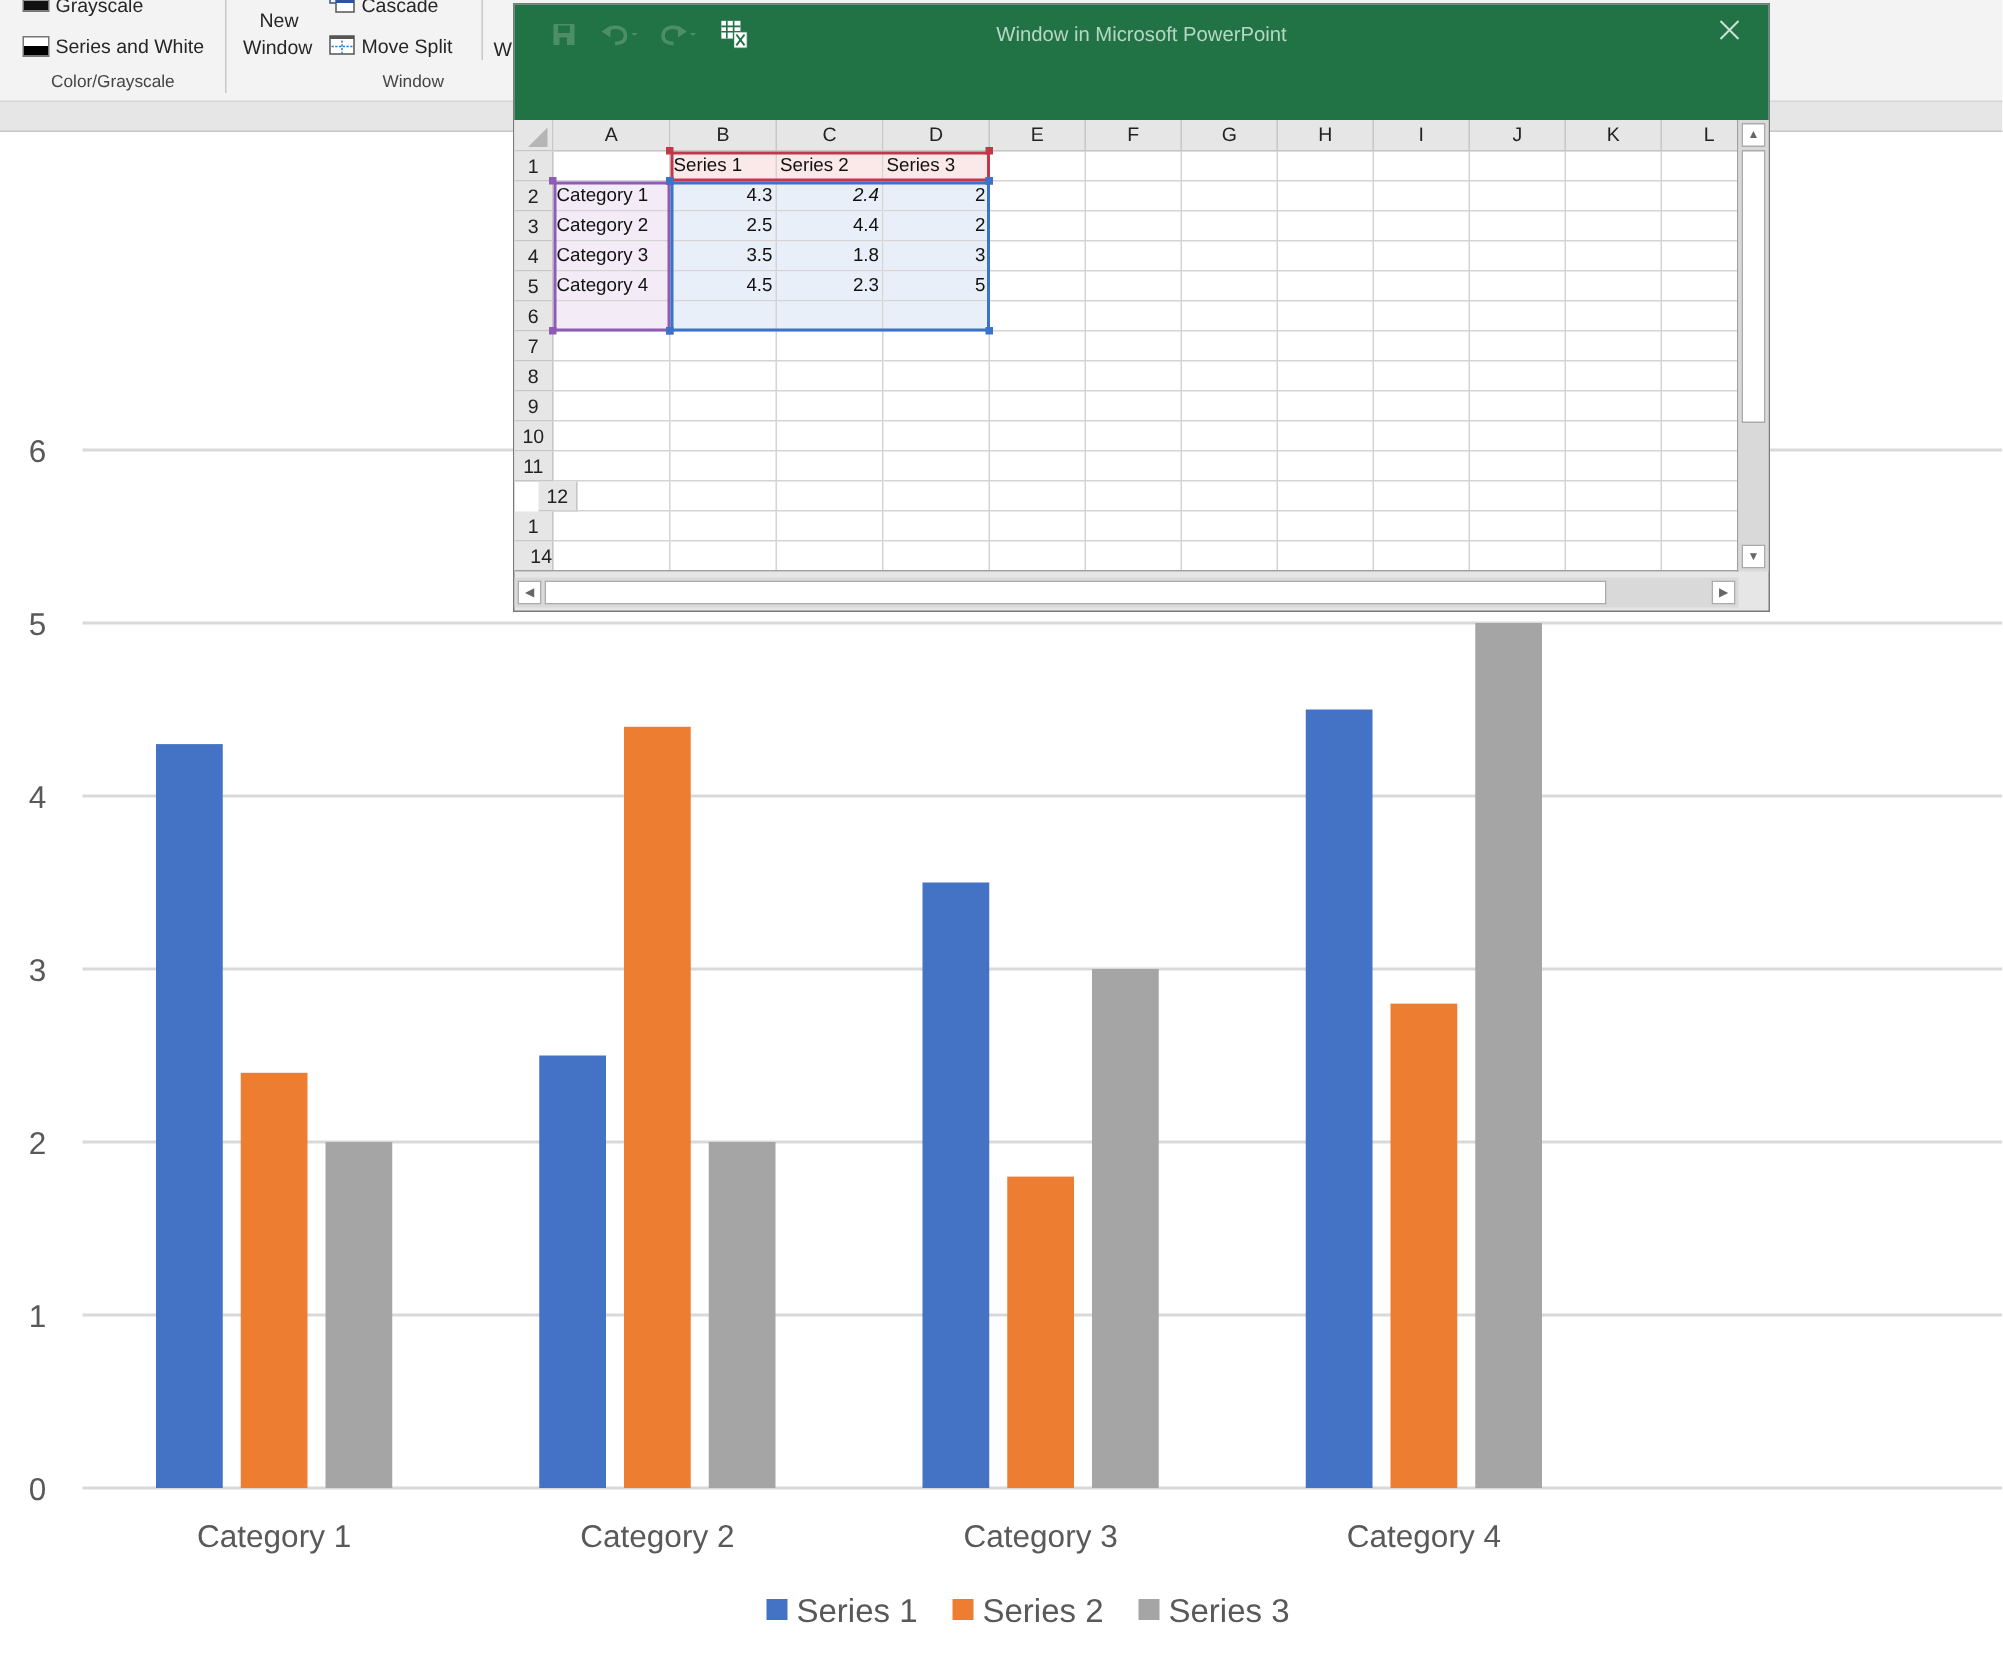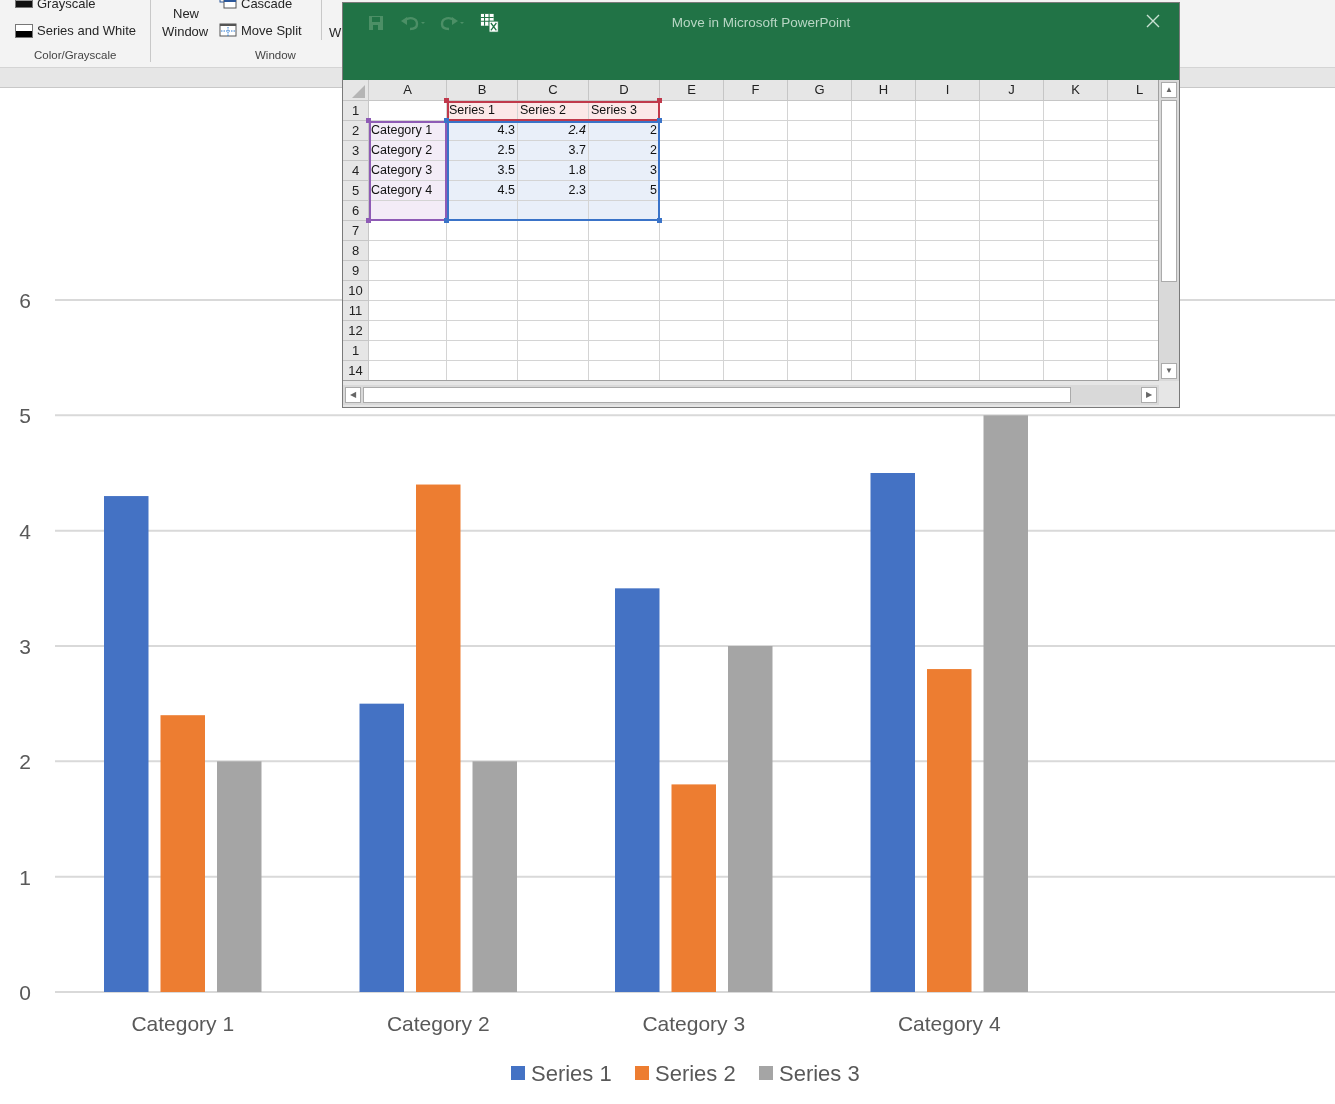--- a/index.html
+++ b/index.html
@@ -159,21 +159,21 @@
         <path d="M17 7 C 12 2, 4 4, 4 10 C 4 14, 8 15, 11 15" fill="none" stroke="#4c8f66" stroke-width="2.4"></path>
         <path d="M20 7 L14 3 L14 11 Z" fill="#4c8f66"></path>
         <path d="M22 8 L26 8 L24 10 Z" fill="#4c8f66"></path>
       </svg>
       <svg class="qa-icon" style="left:136px; width:22px;" viewBox="0 0 22 22">
         <rect x="1" y="1" width="14" height="13" fill="#fff"></rect>
         <path d="M1 5 H15 M1 9 H15 M5 1 V14 M10 1 V14" stroke="#217346" stroke-width="1.2"></path>
         <rect x="10" y="9" width="10" height="12" fill="#fff" stroke="#217346" stroke-width="0.8"></rect>
         <path d="M12 11 L18 19 M18 11 L12 19" stroke="#217346" stroke-width="1.4"></path>
       </svg>
-      <div class="dlg-title-text">Move in Microsoft PowerPoint</div>
+      <div class="dlg-title-text">Window in Microsoft PowerPoint</div>
       <div class="dlg-close">
         <svg width="14" height="14" viewBox="0 0 14 14">
           <path d="M1 1 L13 13 M13 1 L1 13" stroke="#c9e2d3" stroke-width="1.4"></path>
         </svg>
       </div>
     </div>
 
     <div class="sheet" id="sheet">
         <div class="corner"><svg width="26" height="21">
             <path d="M22 5 L22 18 L9 18 Z" fill="#b5b5b5"></path>
@@ -212,21 +212,21 @@
         <div class="cell" style="left: 381px; top: 41px; width: 64px;"></div>
         <div class="cell" style="left: 445px; top: 41px; width: 64px;"></div>
         <div class="cell" style="left: 509px; top: 41px; width: 64px;"></div>
         <div class="cell" style="left: 573px; top: 41px; width: 64px;"></div>
         <div class="cell" style="left: 637px; top: 41px; width: 64px;"></div>
         <div class="cell" style="left: 701px; top: 41px; width: 64px;"></div>
         <div class="cell" style="left: 765px; top: 41px; width: 64px;"></div>
         <div class="row-hdr" style="top: 61px;">3</div>
         <div class="cell cat-sel" style="left: 26px; top: 61px; width: 78px;">Category 2</div>
         <div class="cell num val-sel" style="left: 104px; top: 61px; width: 71px;">2.5</div>
-        <div class="cell num val-sel" style="left: 175px; top: 61px; width: 71px;">3.7</div>
+        <div class="cell num val-sel" style="left: 175px; top: 61px; width: 71px;">4.4</div>
         <div class="cell num val-sel" style="left: 246px; top: 61px; width: 71px;">2</div>
         <div class="cell" style="left: 317px; top: 61px; width: 64px;"></div>
         <div class="cell" style="left: 381px; top: 61px; width: 64px;"></div>
         <div class="cell" style="left: 445px; top: 61px; width: 64px;"></div>
         <div class="cell" style="left: 509px; top: 61px; width: 64px;"></div>
         <div class="cell" style="left: 573px; top: 61px; width: 64px;"></div>
         <div class="cell" style="left: 637px; top: 61px; width: 64px;"></div>
         <div class="cell" style="left: 701px; top: 61px; width: 64px;"></div>
         <div class="cell" style="left: 765px; top: 61px; width: 64px;"></div>
         <div class="row-hdr" style="top: 81px;">4</div>
@@ -326,21 +326,21 @@
         <div class="cell" style="left: 175px; top: 221px; width: 71px;"></div>
         <div class="cell" style="left: 246px; top: 221px; width: 71px;"></div>
         <div class="cell" style="left: 317px; top: 221px; width: 64px;"></div>
         <div class="cell" style="left: 381px; top: 221px; width: 64px;"></div>
         <div class="cell" style="left: 445px; top: 221px; width: 64px;"></div>
         <div class="cell" style="left: 509px; top: 221px; width: 64px;"></div>
         <div class="cell" style="left: 573px; top: 221px; width: 64px;"></div>
         <div class="cell" style="left: 637px; top: 221px; width: 64px;"></div>
         <div class="cell" style="left: 701px; top: 221px; width: 64px;"></div>
         <div class="cell" style="left: 765px; top: 221px; width: 64px;"></div>
-        <div class="row-hdr" style="top: 241px;">12</div>
+        <div class="row-hdr" style="top: 241px; margin-left: 16px;">12</div>
         <div class="cell" style="left: 26px; top: 241px; width: 78px;"></div>
         <div class="cell" style="left: 104px; top: 241px; width: 71px;"></div>
         <div class="cell" style="left: 175px; top: 241px; width: 71px;"></div>
         <div class="cell" style="left: 246px; top: 241px; width: 71px;"></div>
         <div class="cell" style="left: 317px; top: 241px; width: 64px;"></div>
         <div class="cell" style="left: 381px; top: 241px; width: 64px;"></div>
         <div class="cell" style="left: 445px; top: 241px; width: 64px;"></div>
         <div class="cell" style="left: 509px; top: 241px; width: 64px;"></div>
         <div class="cell" style="left: 573px; top: 241px; width: 64px;"></div>
         <div class="cell" style="left: 637px; top: 241px; width: 64px;"></div>
@@ -352,21 +352,21 @@
         <div class="cell" style="left: 175px; top: 261px; width: 71px;"></div>
         <div class="cell" style="left: 246px; top: 261px; width: 71px;"></div>
         <div class="cell" style="left: 317px; top: 261px; width: 64px;"></div>
         <div class="cell" style="left: 381px; top: 261px; width: 64px;"></div>
         <div class="cell" style="left: 445px; top: 261px; width: 64px;"></div>
         <div class="cell" style="left: 509px; top: 261px; width: 64px;"></div>
         <div class="cell" style="left: 573px; top: 261px; width: 64px;"></div>
         <div class="cell" style="left: 637px; top: 261px; width: 64px;"></div>
         <div class="cell" style="left: 701px; top: 261px; width: 64px;"></div>
         <div class="cell" style="left: 765px; top: 261px; width: 64px;"></div>
-        <div class="row-hdr" style="top: 281px;">14</div>
+        <div class="row-hdr" style="top: 281px; text-align: right;">14</div>
         <div class="cell" style="left: 26px; top: 281px; width: 78px;"></div>
         <div class="cell" style="left: 104px; top: 281px; width: 71px;"></div>
         <div class="cell" style="left: 175px; top: 281px; width: 71px;"></div>
         <div class="cell" style="left: 246px; top: 281px; width: 71px;"></div>
         <div class="cell" style="left: 317px; top: 281px; width: 64px;"></div>
         <div class="cell" style="left: 381px; top: 281px; width: 64px;"></div>
         <div class="cell" style="left: 445px; top: 281px; width: 64px;"></div>
         <div class="cell" style="left: 509px; top: 281px; width: 64px;"></div>
         <div class="cell" style="left: 573px; top: 281px; width: 64px;"></div>
         <div class="cell" style="left: 637px; top: 281px; width: 64px;"></div>

